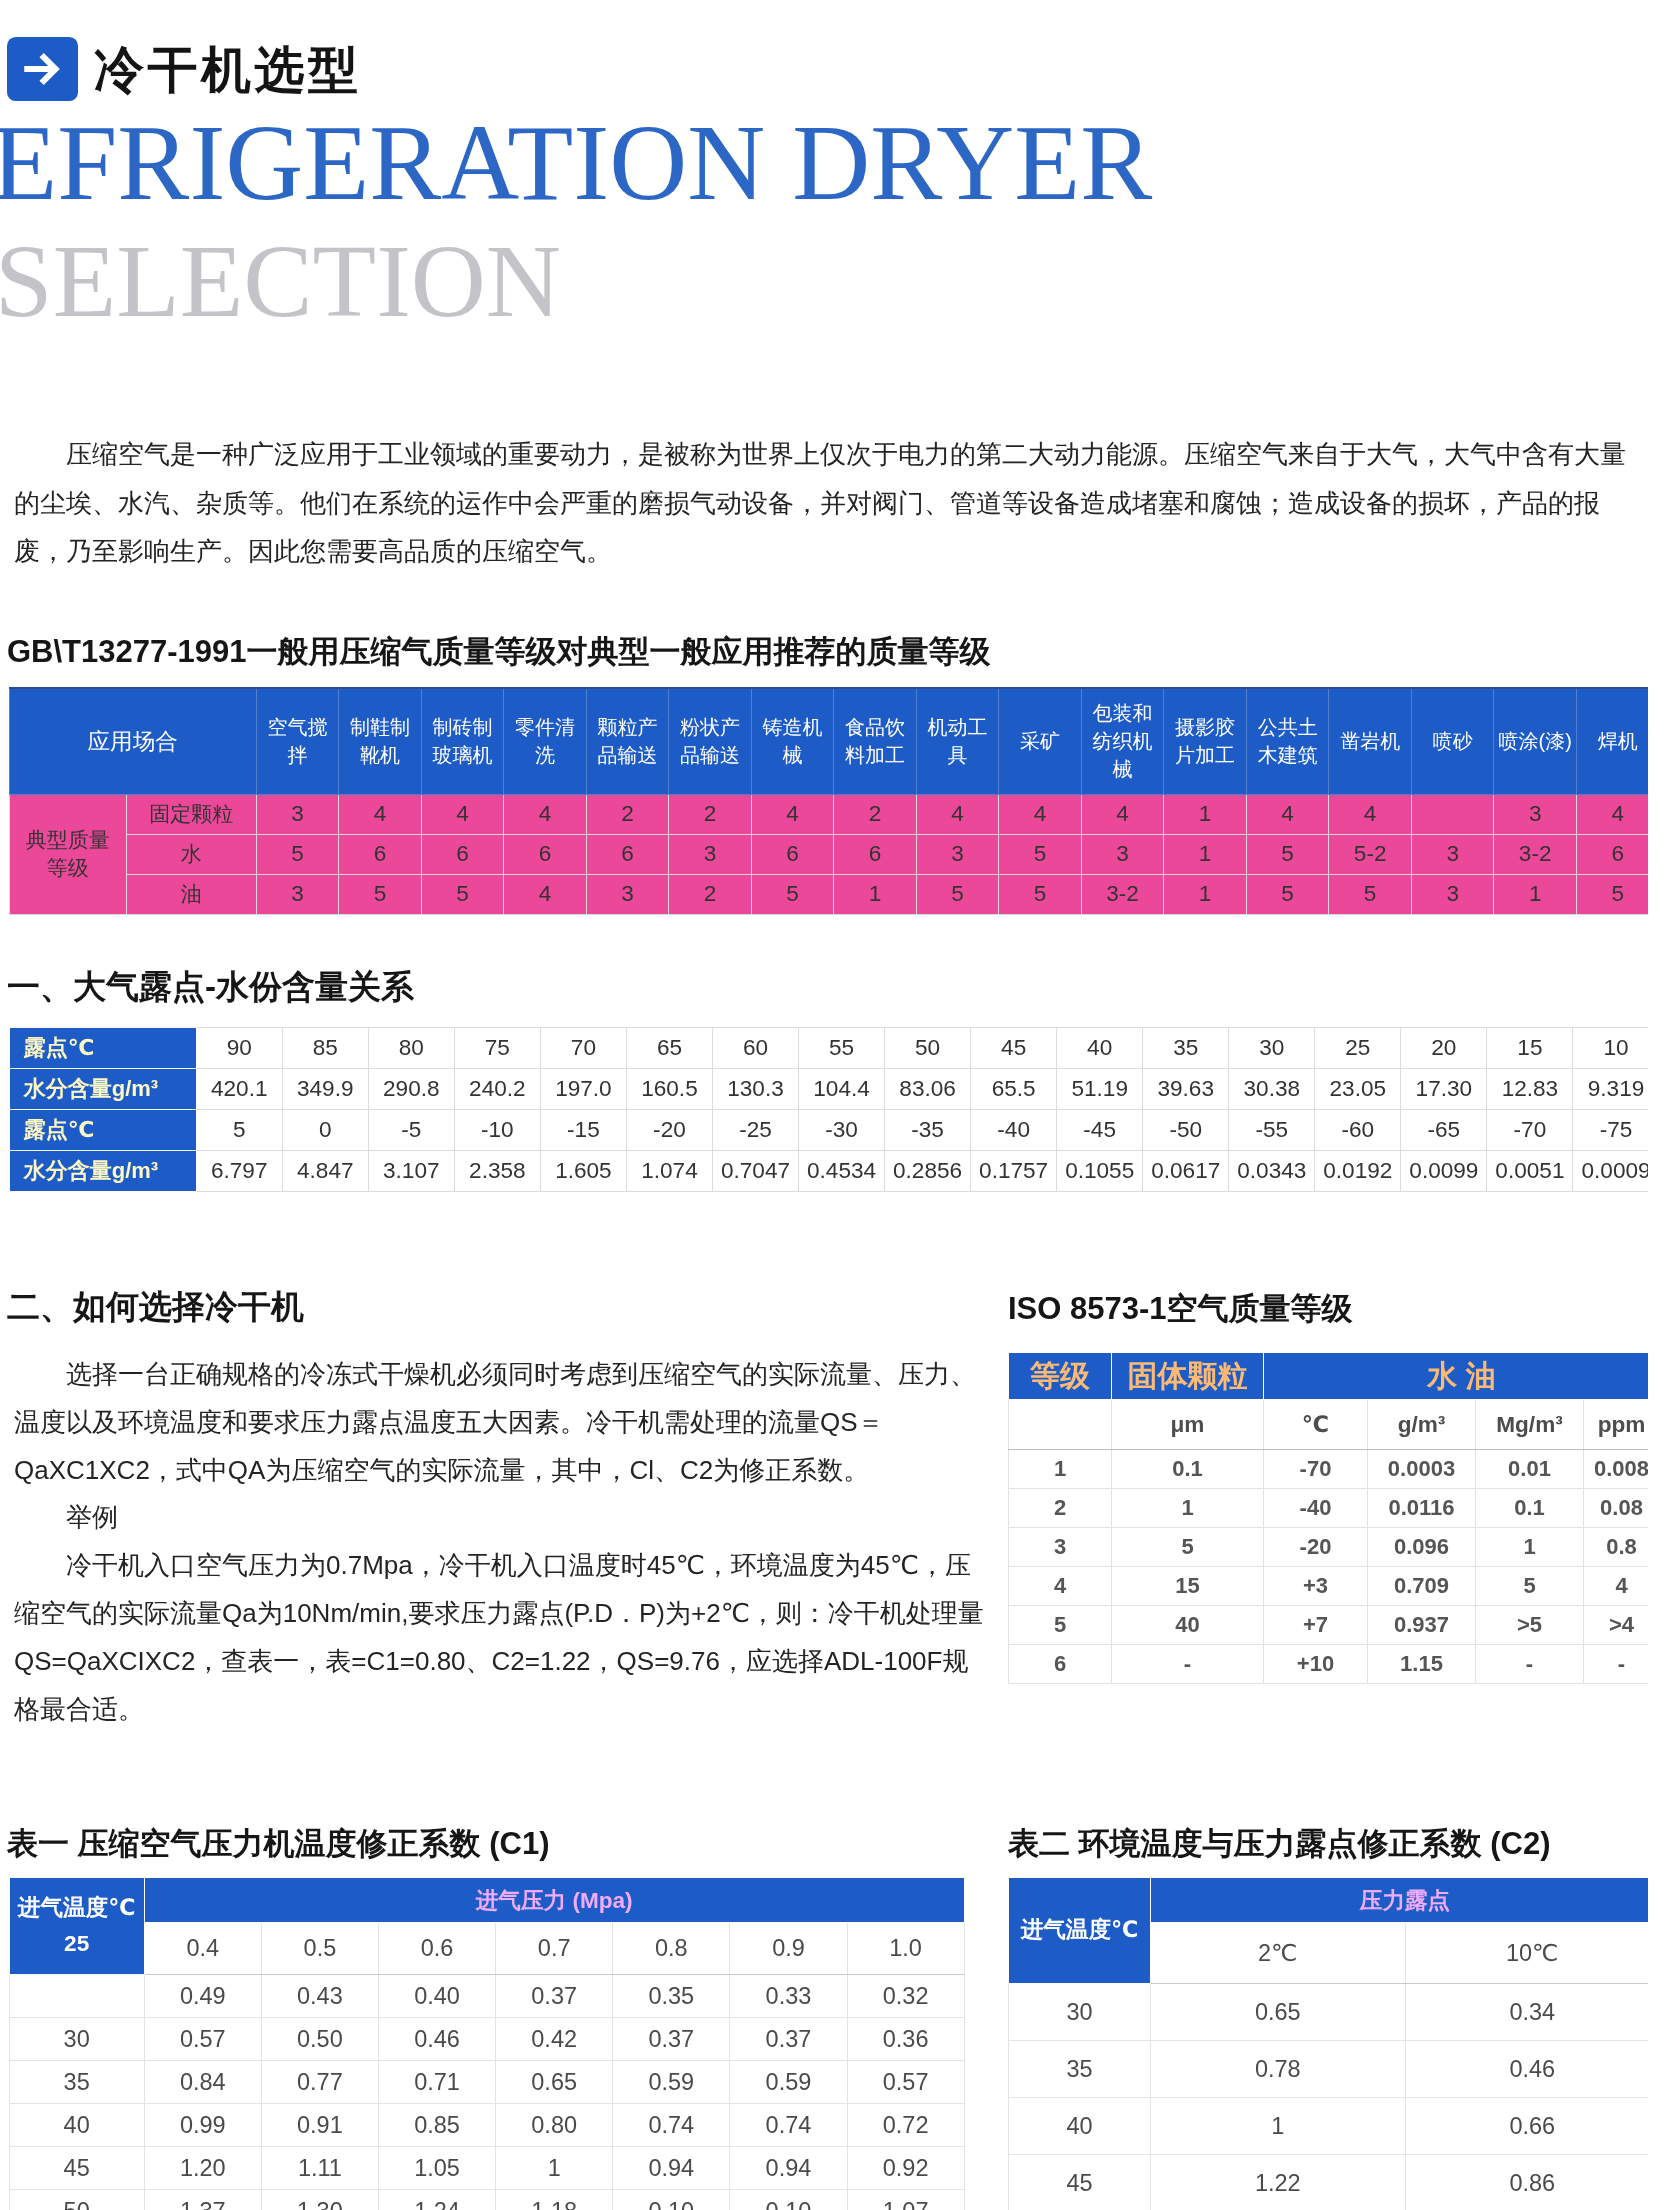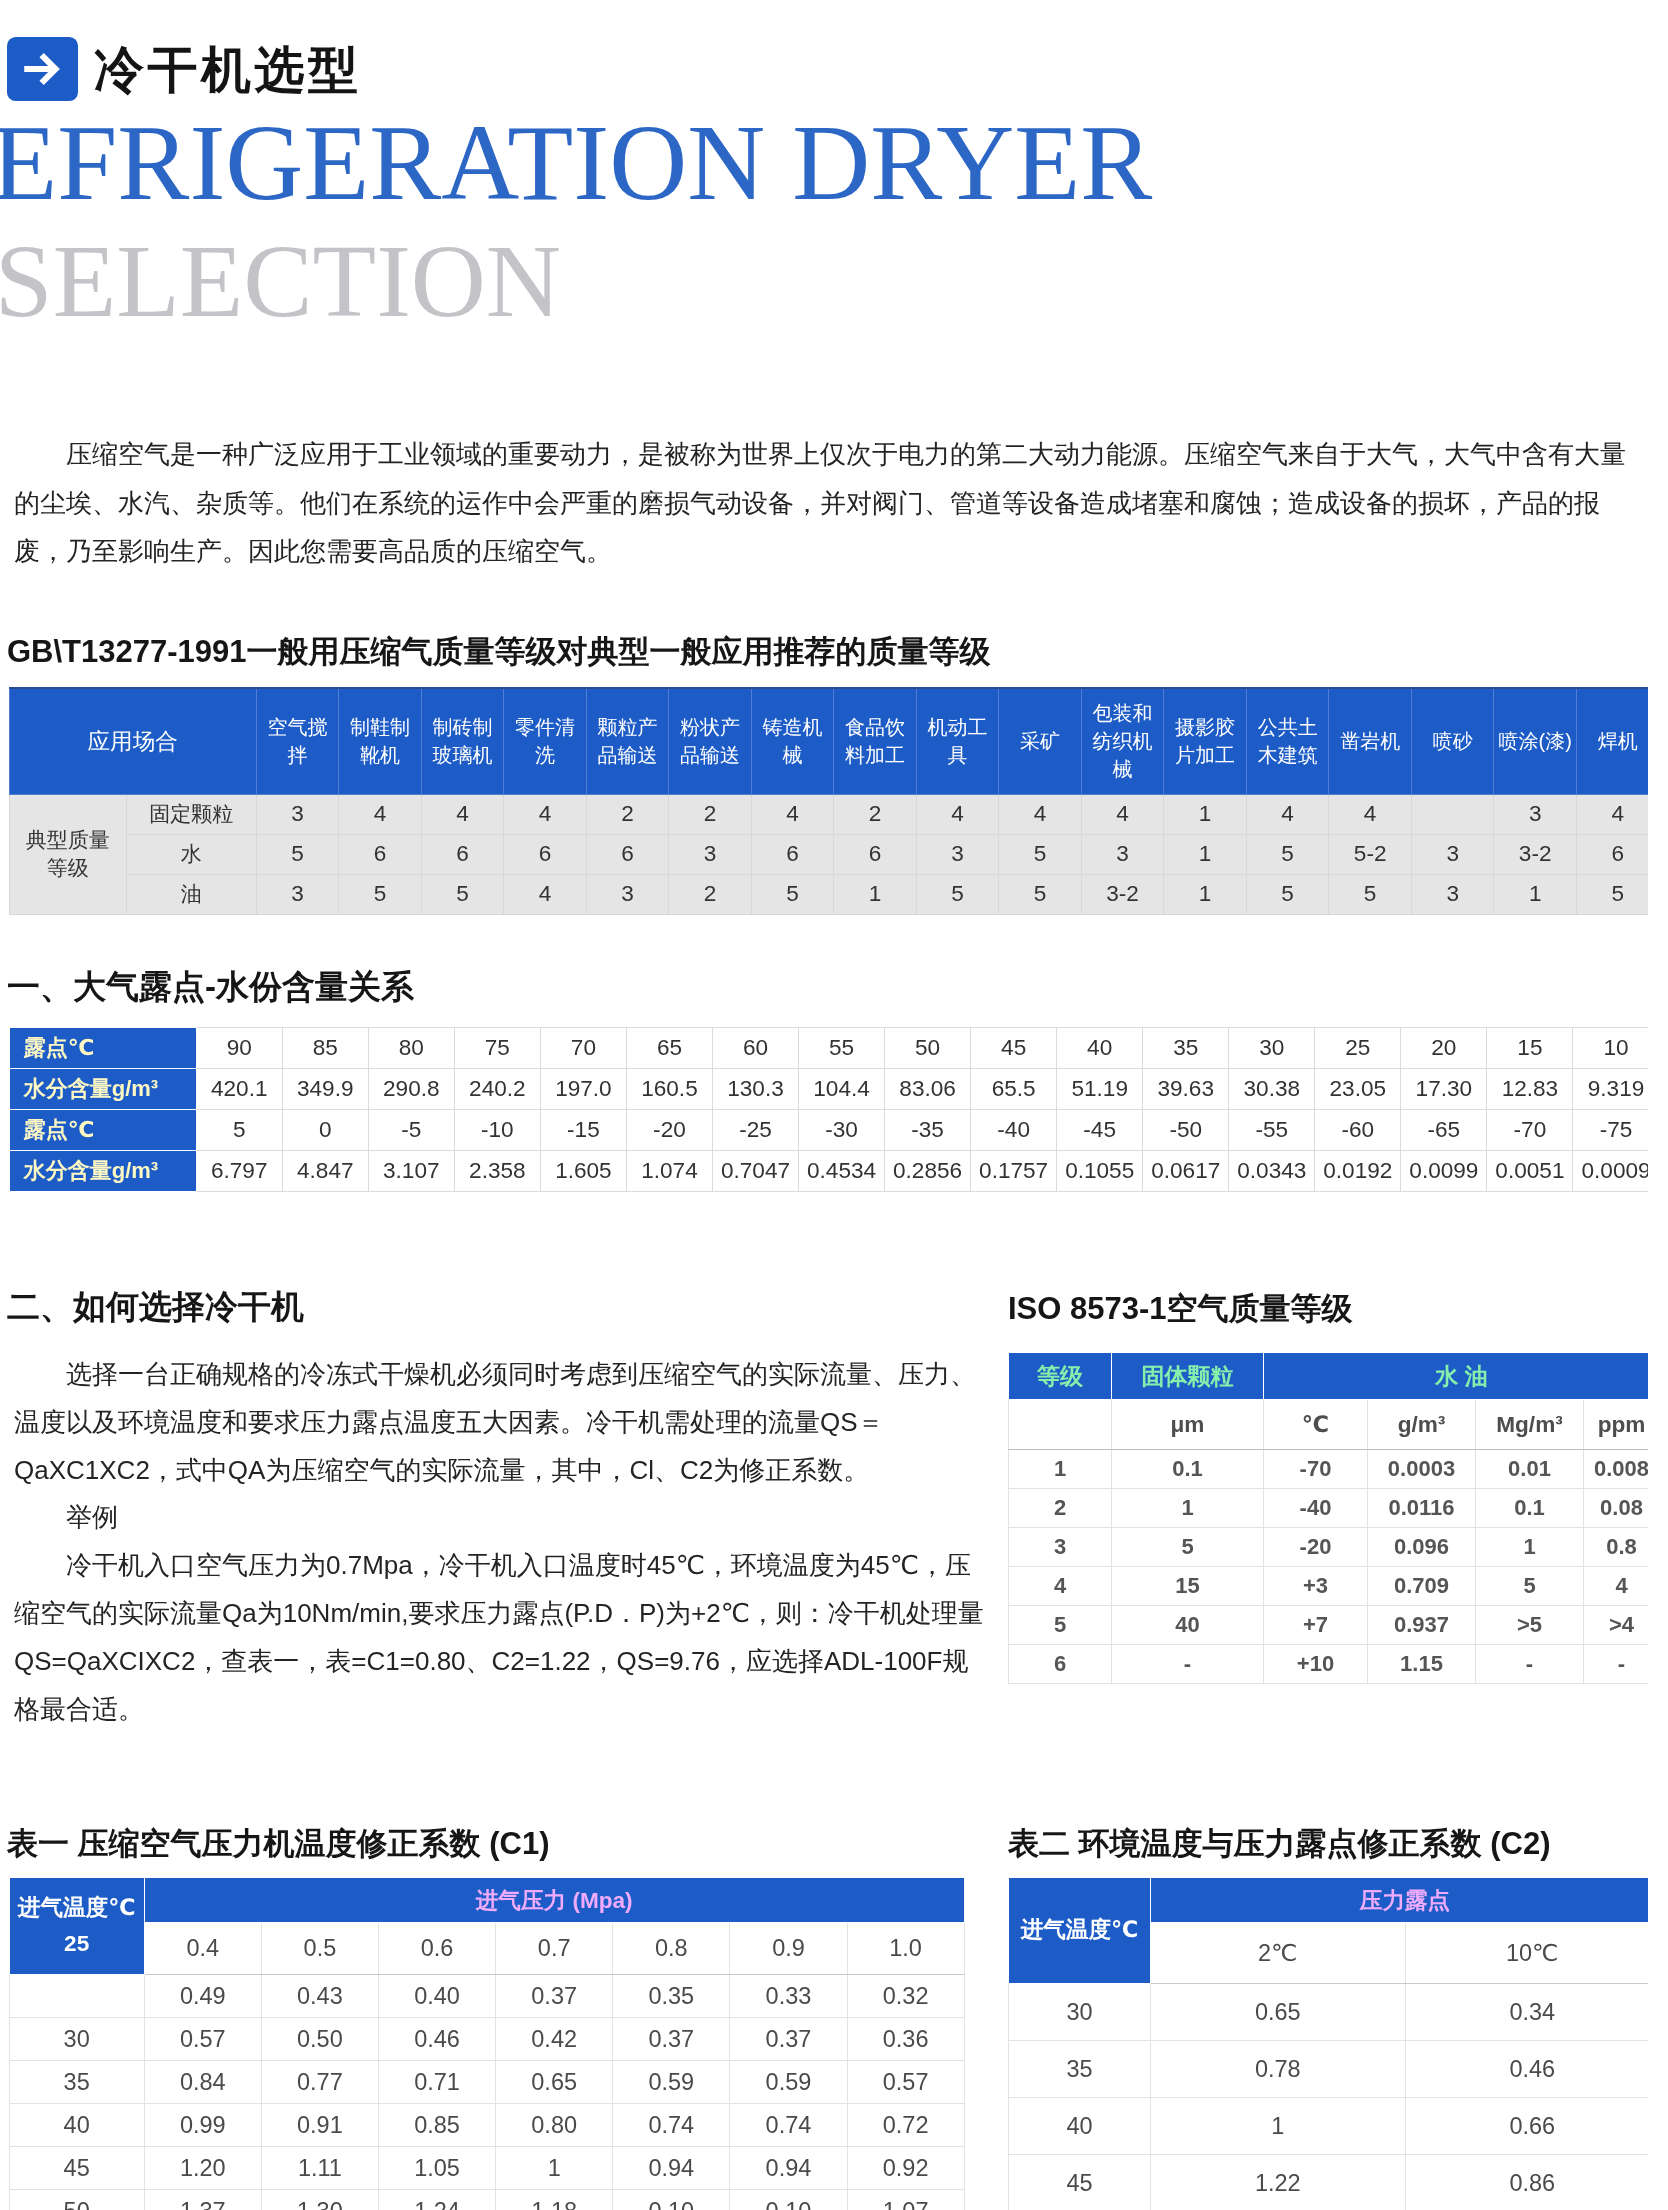--- a/index.html
+++ b/index.html
@@ -28,33 +28,33 @@
 
   
   table { border-collapse:collapse; table-layout:fixed; }
   td, th { overflow:hidden; }
 
   
   .grade-table { left:8.7px; top:659px; width:1651px; border-top:2.6px solid #2a4d92; }
   .grade-table th { background:#1d5cc6; color:#fff; font-size:20px; font-weight:400; line-height:1.4;
                     padding:10.4px 2.6px; border:0.9px solid #4f80d2; word-break:break-all; vertical-align:middle; text-align:center; }
   .grade-table th.corner-th { font-size:22.6px; }
-  .grade-table td { border:0.9px solid #d8d8d8; text-align:center; font-size:22.6px; color:#333; height:40px; background:#e5e5e5; }
+  .grade-table td { border:0.9px solid #d8d8d8; text-align:center; font-size:22.6px; color:#333; height:40px; background:#ec4899; }
   .grade-table td.grp { font-size:21px; line-height:1.35; padding:3.5px 12px; word-break:break-all; }
   .grade-table td.lbl { font-size:21px; }
 
   
   .dew-table { left:8.7px; top:999px; width:1651px; border-top:1.7px solid #a9adb3; border-bottom:1.7px solid #a9adb3; }
   .dew-table td { height:41px; text-align:center; font-size:22.6px; color:#333; border:0.9px solid #dcdcdc; background:#fff; }
   .dew-table td.dlbl { background:#1d5cc6; color:#fef9c3; font-size:22px; font-weight:600;
                        text-align:left; padding-left:14px; border:1.7px solid #fff; }
 
   
   .iso-table { left:1008px; top:1324px; width:652px; border-bottom:1.7px solid #9a9a9a; }
-  .iso-table th { background:#1d5cc6; color:#86efac; font-size:23px; font-weight:600; height:47px;
+  .iso-table th { background:#1d5cc6; color:#fdba74; font-size:30px; font-weight:600; height:47px;
                   border:1.7px solid #fff; text-align:center; }
   .iso-table td { text-align:center; font-size:22px; color:#555; height:39px;
                   border:0.9px solid #e2e2e2; background:#fff;font-weight:bold; }
   .iso-table tr.units td { font-size:22.6px; color:#4d4d4d; height:50px; border-bottom:0.9px solid #bdbdbd; }
 
   
   .ctable td { text-align:center; font-size:23.5px; color:#4a4a4a; background:#fff; border:0.9px solid #e3e3e3; }
   .ctable td.corner { background:#1d5cc6; color:#fff; font-size:22.6px; font-weight:600;
                       border:1.7px solid #fff; line-height:1.6; }
   .ctable td.bluehead { background:#1d5cc6; color:#f0abfc; font-size:22.6px; font-weight:600; height:45px; border:1.7px solid #fff; }

